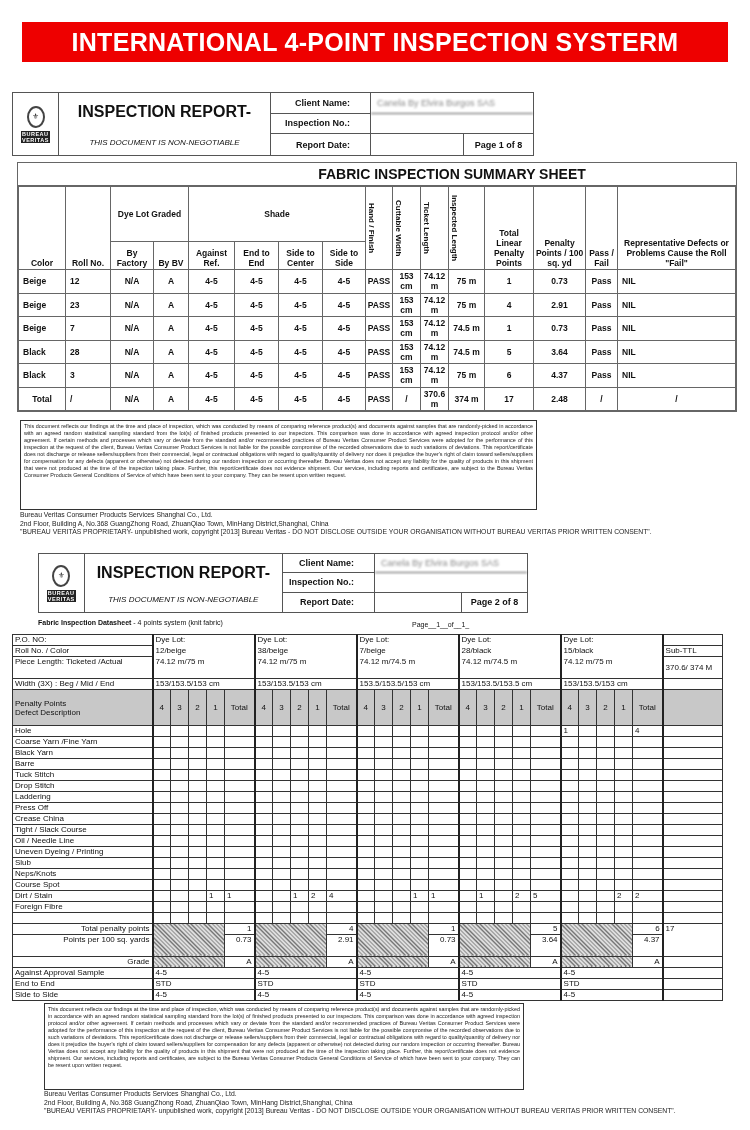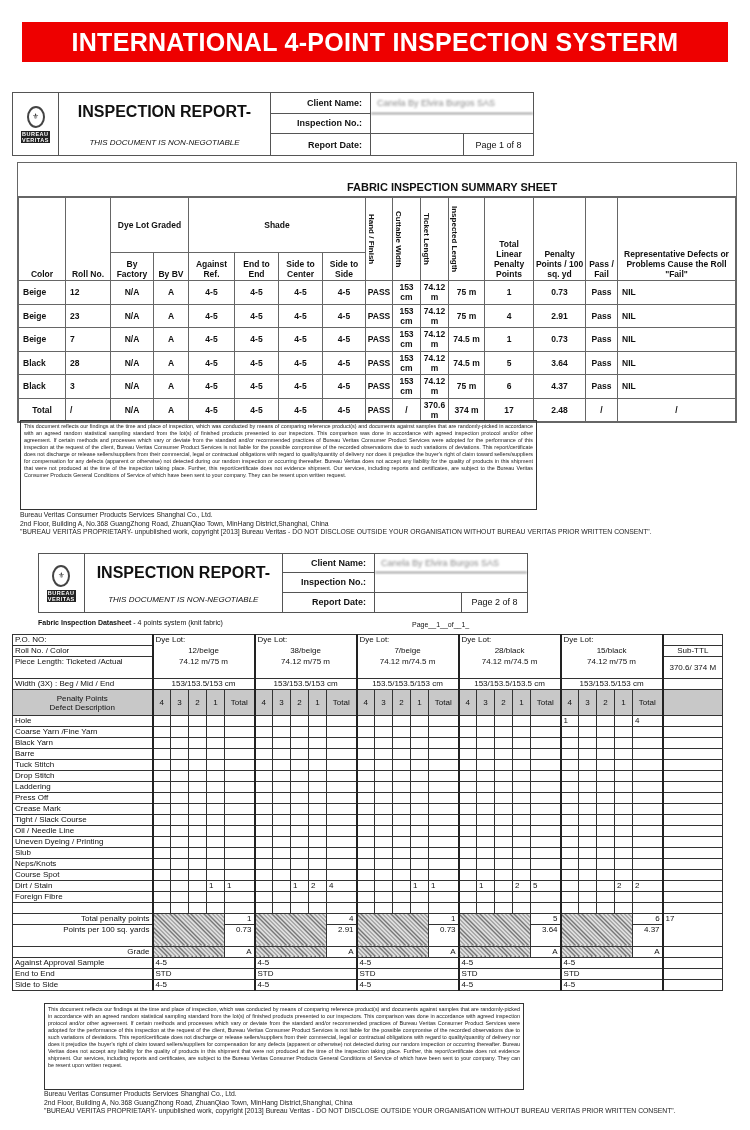--- a/index.html
+++ b/index.html
@@ -10,28 +10,28 @@
   .rh { position: absolute; border: 1px solid #555; display: flex; background: #fff; }
   .rh .logo { width: 46px; border-right: 1px solid #555; display: flex; flex-direction: column; align-items: center; justify-content: center; gap: 3px; }
   .rh .logo .seal { width: 18px; height: 22px; border: 2px solid #444; border-radius: 50%; display: flex; align-items: center; justify-content: center; font-size: 8px; color: #333; }
   .rh .logo .bv { font-size: 5.5px; background: #222; color: #fff; padding: 0 1px; line-height: 6px; font-weight: bold; letter-spacing: 0.5px; }
   .rh .title { width: 212px; border-right: 1px solid #555; position: relative; }
   .rh .title .t1 { position: absolute; top: 10px; left: 0; right: 0; text-align: center; font-weight: bold; font-size: 16px; }
   .rh .title .t2 { position: absolute; bottom: 8px; left: 0; right: 0; text-align: center; font-style: italic; font-size: 8px; }
   .rh .grid { display: grid; grid-template-columns: 100px 92px 70px; grid-template-rows: 1fr 1fr 1fr; }
   .rh .grid div { border-bottom: 1px solid #555; font-size: 9px; display: flex; align-items: center; }
   .rh .grid div:nth-last-child(-n+3) { border-bottom: none; }
-  .rh .lbl { justify-content: flex-end; padding-right: 8px; font-weight: bold; border-right: 1px solid #555; }
+  .rh .lbl { justify-content: flex-end; padding-right: 20px; font-weight: bold; border-right: 1px solid #555; }
   .rh .val { padding-left: 6px; }
   .rh .blur { color: #8a8a8a; filter: blur(1.2px); font-size: 8px; }
-  .rh .pg { border-left: 1px solid #555; justify-content: center; font-weight: normal; }
+  .rh .pg { border-left: 1px solid #555; justify-content: center; font-weight: bold; }
 
   
   .sum { position: absolute; left: 17px; top: 162px; width: 720px; border: 1.5px solid #666; }
-  .sum .stitle { text-align: center; font-weight: bold; font-size: 11px; padding: 3px 0 3px 150px; border-bottom: 1px solid #666; margin-top: 15px; }
+  .sum .stitle { text-align: center; font-weight: bold; font-size: 14px; padding: 3px 0 3px 150px; border-bottom: 1px solid #666; }
   table { border-collapse: collapse; }
   .sum table { width: 100%; font-size: 8.5px; }
   .sum th, .sum td { border: 1px solid #666; text-align: center; font-weight: bold; padding: 1px; }
   .sum th { font-size: 8.5px; vertical-align: bottom; height: 22px; }
   .sum td { height: 23.5px; }
   .sum td.l { text-align: left; padding-left: 4px; }
   .sum .vert { writing-mode: vertical-rl; text-orientation: mixed; font-size: 8px; height: 80px; }
 
   
   .disc { position: absolute; border: 1px solid #333; font-size: 5.4px; line-height: 7px; padding: 2px 3px; text-align: justify; color: #222; }
@@ -39,21 +39,21 @@
 
   .dsh-title { position: absolute; font-size: 7px; font-weight: bold; }
   .dsh-title span { font-weight: normal; }
   .dsh-page { position: absolute; font-size: 7px; }
 
   
   .ds { position: absolute; left: 12px; top: 634px; width: 711px; font-size: 8px; }
   .ds table { width: 100%; table-layout: fixed; }
   .ds td { border: 1px solid #333; padding: 0 2px; height: 10.8px; line-height: 10px; white-space: nowrap; overflow: hidden; }
   .ds .thick-l { border-left: 2px solid #222; }
-  .ds .c { text-align: center; }
+  .ds .c { }
   .ds .r { text-align: right; }
   .ds .hdrg { background: #c8c8c8; text-align: center; }
   .ds .hatch { background: repeating-linear-gradient(45deg, #777 0 1px, #ddd 1px 3px); }
   .ds .nob-b { border-bottom: none; }
   .ds .nob-t { border-top: none; }
 </style>
 </head>
 <body>
 
 <div class="banner">INTERNATIONAL 4-POINT INSPECTION SYSTERM</div>
@@ -338,21 +338,21 @@
         <tr>
           <td>Width (3X) : Beg / Mid / End</td>
           <td colspan="5" class="thick-l c">153/153.5/153 cm</td>
           <td colspan="5" class="thick-l c">153/153.5/153 cm</td>
           <td colspan="5" class="thick-l c">153.5/153.5/153 cm</td>
           <td colspan="5" class="thick-l c">153/153.5/153.5 cm</td>
           <td colspan="5" class="thick-l c">153/153.5/153 cm</td>
           <td class="thick-l"></td>
         </tr>
         <tr>
-          <td class="hdrg" style="text-align:center;line-height:9px;height:26px;white-space:normal;"><span>Penalty Points</span><br><span>Defect Description</span></td>
+          <td class="hdrg" style="text-align:left;line-height:9px;height:36px;white-space:normal;"><span>Penalty Points</span><br><span>Defect Description</span></td>
           <td class="hdrg thick-l">4</td>
           <td class="hdrg ">3</td>
           <td class="hdrg ">2</td>
           <td class="hdrg ">1</td>
           <td class="hdrg ">Total</td>
           <td class="hdrg thick-l">4</td>
           <td class="hdrg ">3</td>
           <td class="hdrg ">2</td>
           <td class="hdrg ">1</td>
           <td class="hdrg ">Total</td>
@@ -599,21 +599,21 @@
           <td class=""></td>
           <td class=""></td>
           <td class="thick-l"></td>
           <td class=""></td>
           <td class=""></td>
           <td class=""></td>
           <td class=""></td>
           <td class="thick-l"></td>
         </tr>
         <tr>
-          <td>Crease Mark</td>
+          <td>Crease China</td>
           <td class="thick-l"></td>
           <td class=""></td>
           <td class=""></td>
           <td class=""></td>
           <td class=""></td>
           <td class="thick-l"></td>
           <td class=""></td>
           <td class=""></td>
           <td class=""></td>
           <td class=""></td>

